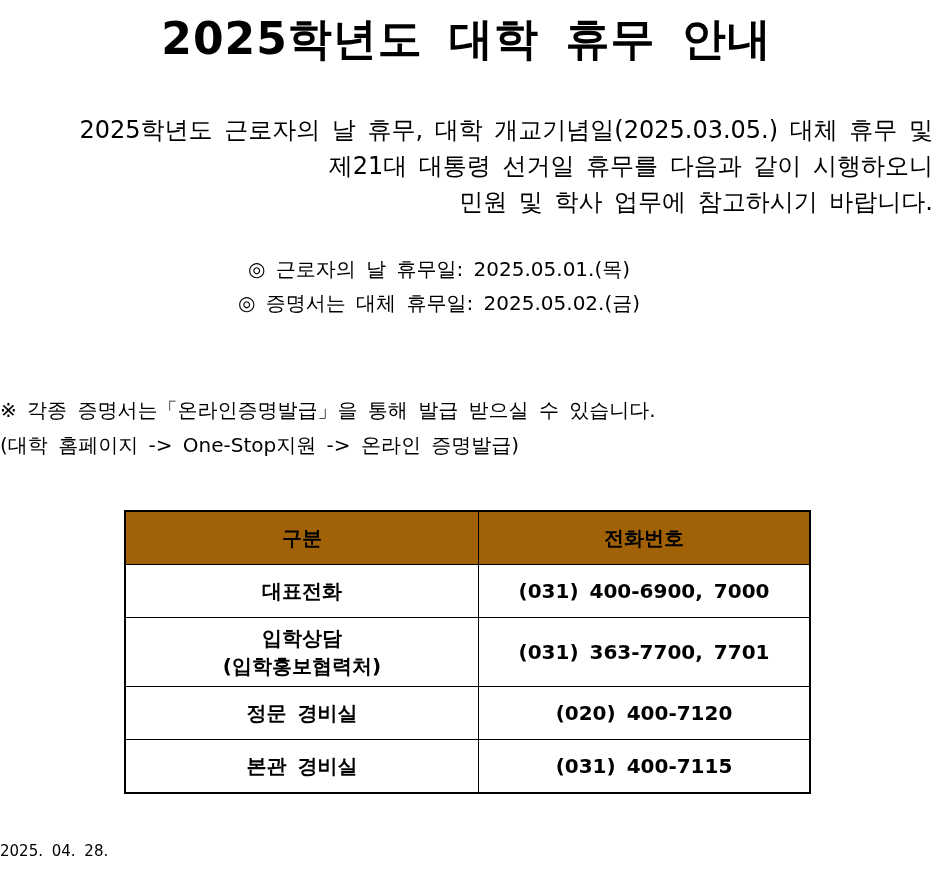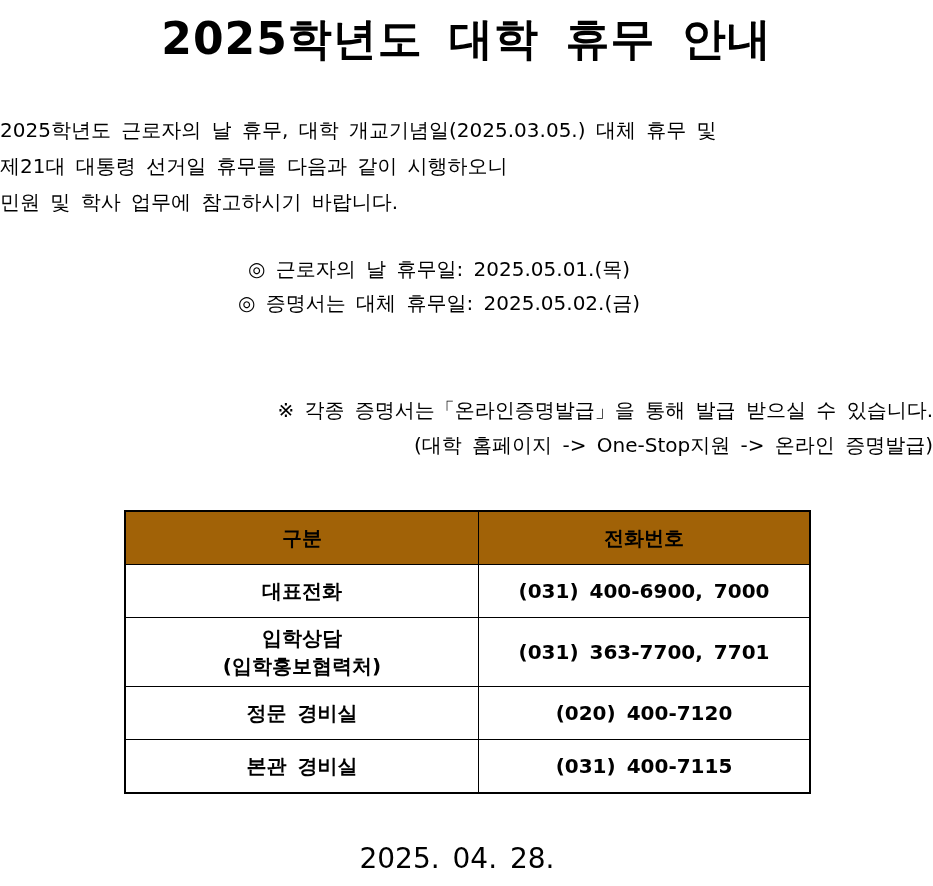--- a/index.html
+++ b/index.html
@@ -25,43 +25,43 @@
     font-weight: bold;
     letter-spacing: 1px;
     word-spacing: 10px;
     line-height: 50px;
   }
   .intro {
     position: absolute;
     top: 112px;
     left: 0;
     width: 933px;
-    text-align: left;
-    font-size: 20px;
+    text-align: right;
+    font-size: 24px;
     line-height: 36px;
     word-spacing: 4px;
   }
   .intro div, .notice div { white-space: nowrap; }
   .holidays {
     position: absolute;
     top: 252px;
     left: 0;
     width: 878px;
     text-align: center;
     font-size: 20px;
     line-height: 34px;
     word-spacing: 4px;
   }
   .holiday-line { display: block; white-space: nowrap; }
   .notice {
     position: absolute;
     top: 393px;
     left: 0;
     width: 933px;
-    text-align: right;
+    text-align: left;
     font-size: 20px;
     line-height: 35px;
     word-spacing: 4px;
   }
   .contact-table {
     position: absolute;
     top: 510px;
     left: 124px;
     width: 687px;
     border-collapse: collapse;
@@ -82,22 +82,21 @@
   }
   .contact-table td { height: 52px; }
   .contact-table tr.tall td { height: 68px; line-height: 28px; }
   .contact-table .col1 { width: 352px; }
   .contact-table { border: 2px solid #000; }
   .date {
     position: absolute;
     top: 842px;
     left: 0;
     width: 914px;
-    text-align: center;
-    font-size: 28px;
+    font-size: 15px;
     word-spacing: 4px;
   }
 </style>
 </head>
 <body>
 
 <div class="title">2025학년도 대학 휴무 안내</div>
 
 <div class="intro">
   <div>2025학년도 근로자의 날 휴무, 대학 개교기념일(2025.03.05.) 대체 휴무 및</div>

